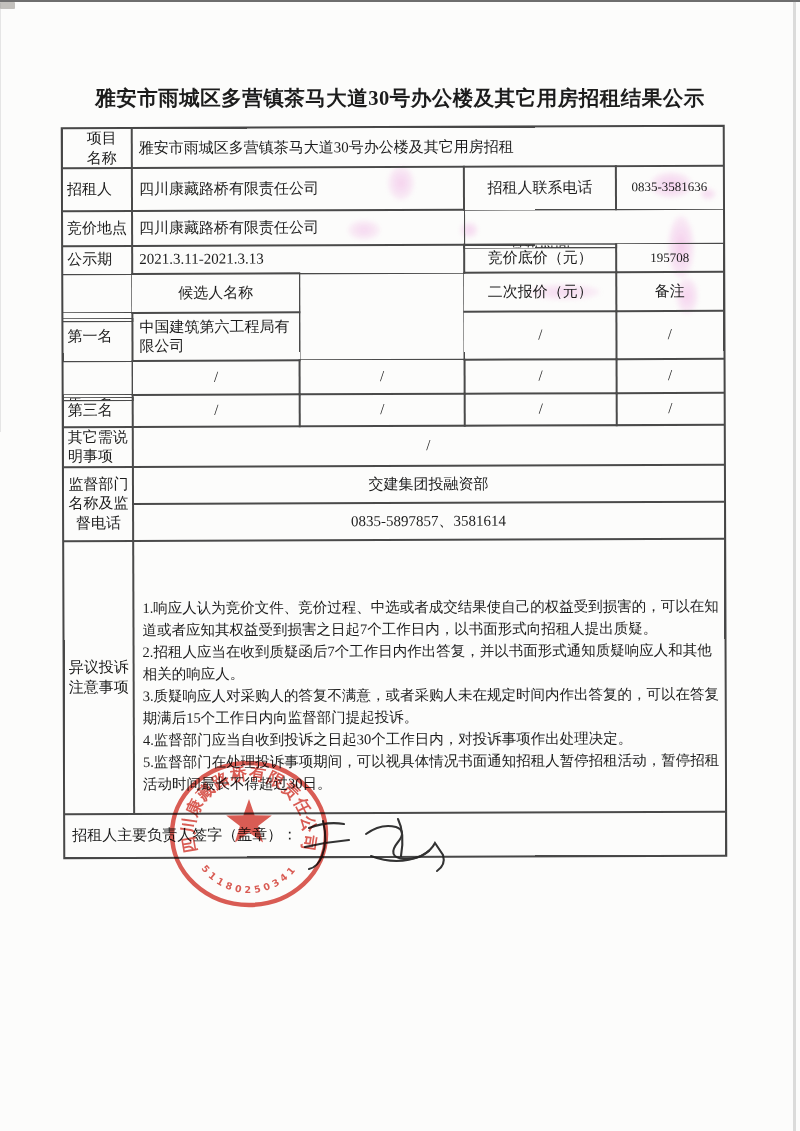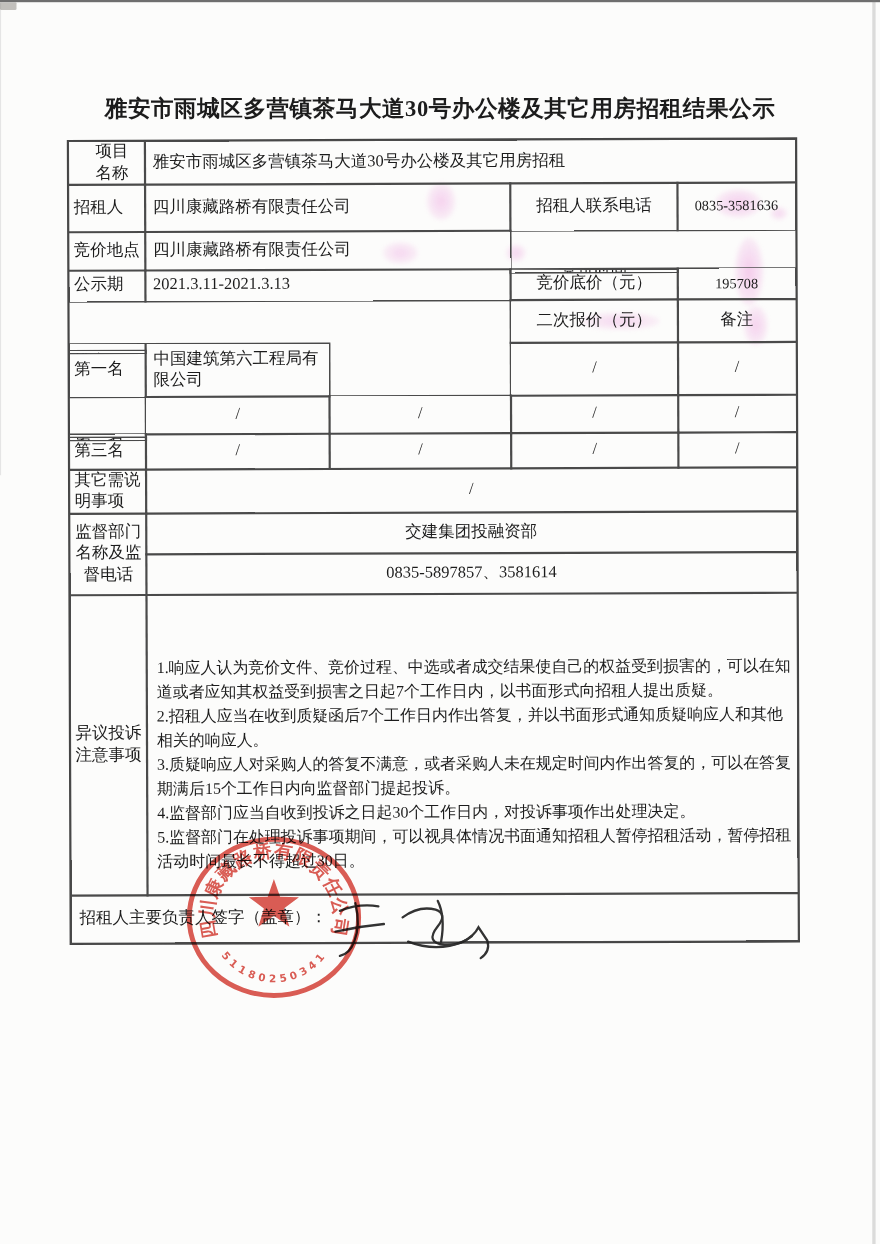--- a/index.html
+++ b/index.html
@@ -113,20 +113,23 @@
       </div>
     <div class="cell center" style="grid-column:4/5;grid-row:4;">
         <span>竞价底价（元）</span>
       </div>
     <div class="cell center nowrap" style="grid-column:5/6;grid-row:4;">
         <span>195708</span>
       </div>
 
     <div class="cell left" style="grid-column:1/2;grid-row:5;margin-top:45px;">
         <span>候选人及排序</span>
+      </div>
+    <div class="cell center" style="grid-column:2/3;grid-row:5;">
+        <span>候选人名称</span>
       </div>
     <div class="cell center" style="grid-column:4/5;grid-row:5;">
         <span>二次报价（元）</span>
       </div>
     <div class="cell center" style="grid-column:5/6;grid-row:5;">
         <span>备注</span>
       </div>
 
     <div class="cell left" style="grid-column:1/2;grid-row:6;">
         <span>第一名</span>

